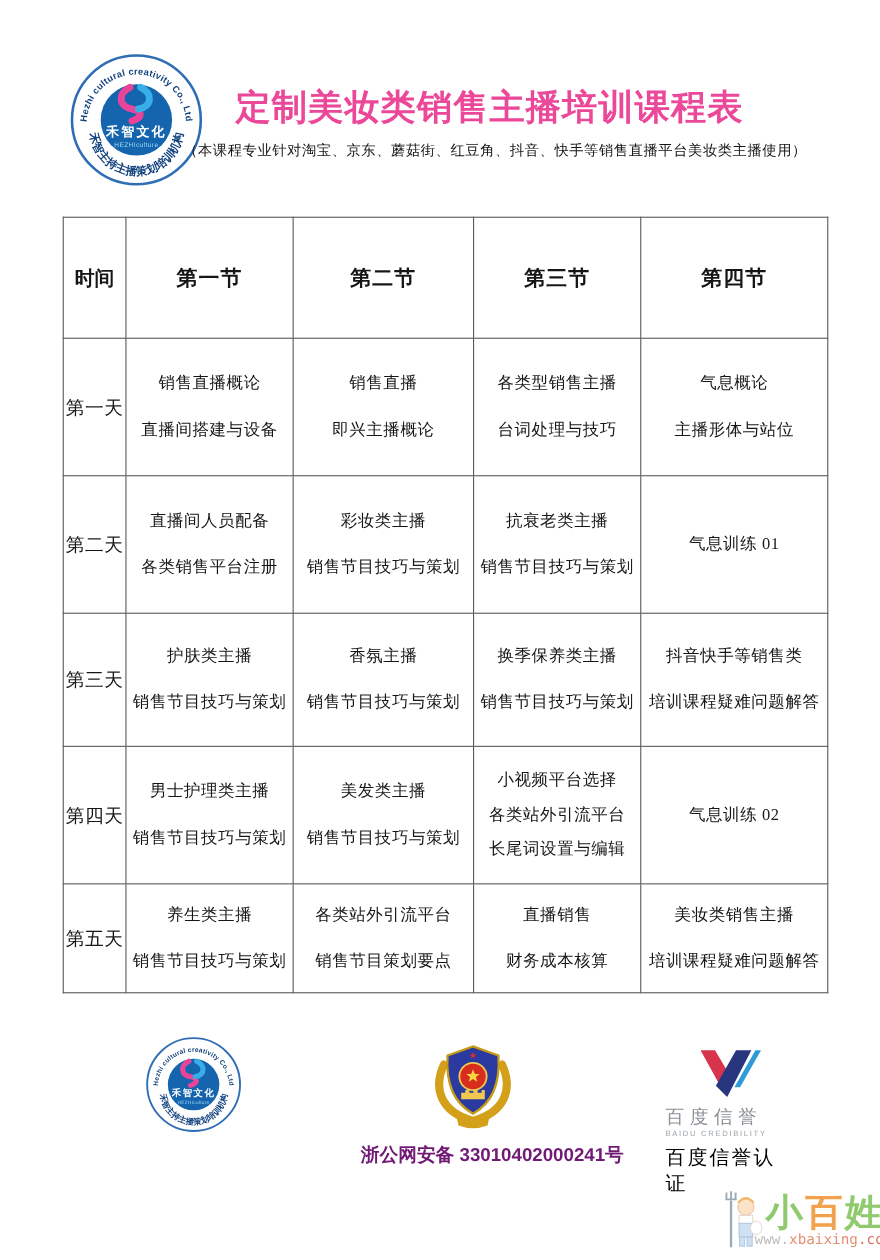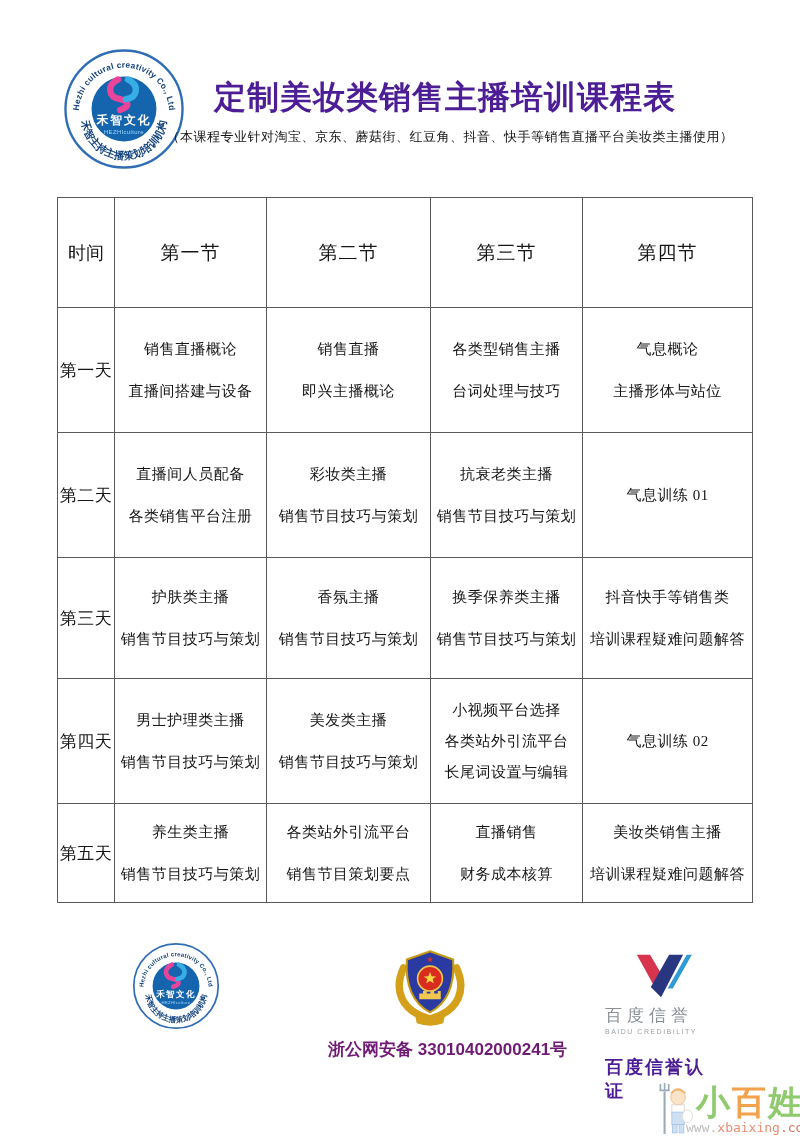--- a/index.html
+++ b/index.html
@@ -11,51 +11,51 @@
   .logo-svg{width:100%;height:100%;display:block;}
   .arc-en{font-family:"Liberation Sans","DejaVu Sans",sans-serif;font-size:8.5px;font-weight:bold;
           fill:#12427e;letter-spacing:.3px;}
   .arc-cn{font-family:"Liberation Sans","DejaVu Sans",sans-serif;font-size:10.5px;font-weight:bold;fill:#12427e;}
   .logo-cn{font-family:"Liberation Sans","DejaVu Sans",sans-serif;font-size:12px;font-weight:bold;
            fill:#ffffff;text-anchor:middle;letter-spacing:2px;}
   .logo-en{font-family:"Liberation Sans","DejaVu Sans",sans-serif;font-size:6px;fill:#9fd8f8;
            text-anchor:middle;letter-spacing:.4px;}
   .page-title{position:absolute;left:145px;top:76px;width:600px;text-align:center;
               font-family:"Liberation Sans","DejaVu Sans",sans-serif;font-weight:bold;
-              font-size:32px;letter-spacing:1px;color:#4c1d95;}
+              font-size:32px;letter-spacing:1px;color:#ec4899;}
   .page-subtitle{position:absolute;left:100px;top:128px;width:700px;text-align:center;
               font-size:13px;color:#141414;letter-spacing:.5px;}
 
   
   .course-table{position:absolute;left:57px;top:197px;width:695px;border-collapse:collapse;
               table-layout:fixed;}
   .course-table th,.course-table td{border:1px solid #5a5a5a;text-align:center;vertical-align:middle;
               padding:0;font-weight:normal;}
-  .course-table th{font-size:19px;letter-spacing:1px;}
+  .course-table th{font-size:19px;letter-spacing:1px;font-weight:bold;}
   th.time-h{font-size:18px;letter-spacing:0;}
   td.day{font-size:17px;letter-spacing:.5px;}
   td.cell{font-size:15px;letter-spacing:.5px;margin-left:30px;}
   .cl{line-height:42px;white-space:nowrap;}
   .tight .cl{line-height:31px;}
   tr.hrow{height:110px;} tr.r1{height:125px;} tr.r2{height:125px;}
   tr.r3{height:121px;} tr.r4{height:125px;} tr.r5{height:99px;}
 
   
   .footer-logo{position:absolute;left:132px;top:942px;width:88px;height:88px;}
   .copyright{position:absolute;left:88px;top:1041px;font-family:"Liberation Sans","DejaVu Sans",sans-serif;
              font-size:15px;color:#262626;}
   .police-badge{position:absolute;left:392px;top:944px;width:76px;height:84px;}
   .police-text{position:absolute;left:328px;top:1038px;font-family:"Liberation Sans","DejaVu Sans",sans-serif;
              font-weight:bold;font-size:17px;color:#701a75;}
   .baidu-block{position:absolute;left:605px;top:950px;width:118px;text-align:left;
              font-family:"Liberation Sans","DejaVu Sans",sans-serif;}
   .baidu-v{width:66px;height:52px;display:block;margin:0 auto;}
   .baidu-cn{font-size:17px;color:#8a9096;letter-spacing:5px;margin-top:2px;}
   .baidu-en{font-size:7px;color:#9aa2a8;letter-spacing:1.5px;margin-top:1px;}
-  .baidu-cert{font-size:18px;color:#4c1d95;font-weight:bold;letter-spacing:2px;margin-top:20px;}
+  .baidu-cert{font-size:18px;color:#000000;font-weight:normal;letter-spacing:2px;margin-top:5px;}
 
   
   .wm{position:absolute;left:650px;top:1076px;width:150px;height:66px;}
   .wm-char{position:absolute;left:8px;top:6px;width:36px;height:54px;}
   .wm-name{position:absolute;left:46px;top:4px;font-family:"Liberation Sans","DejaVu Sans",sans-serif;
            font-weight:bold;font-size:34px;letter-spacing:2px;white-space:nowrap;}
   .wm-c0,.wm-c2{color:#8fca6f;} .wm-c1{color:#f2a24d;}
   .wm-url{position:absolute;left:36px;top:44px;font-family:"DejaVu Sans Mono","Liberation Mono",monospace;
            font-size:13px;white-space:nowrap;}
   .wm-u0{color:#bdbdbd;} .wm-u1{color:#e78e72;} .wm-u2{color:#df6f5f;}

